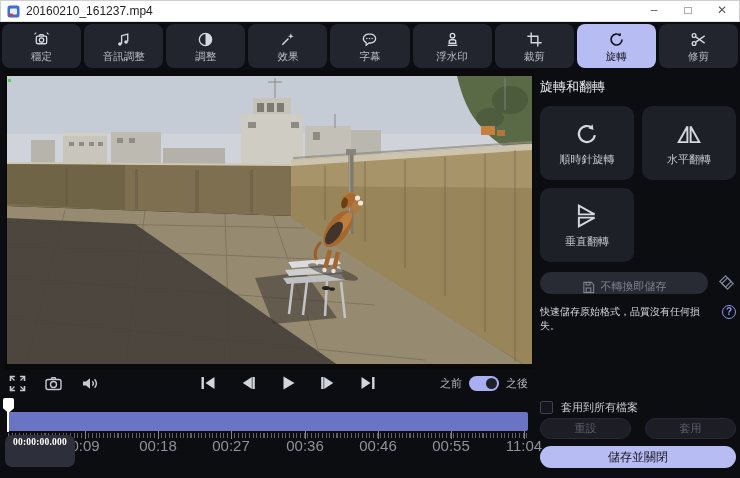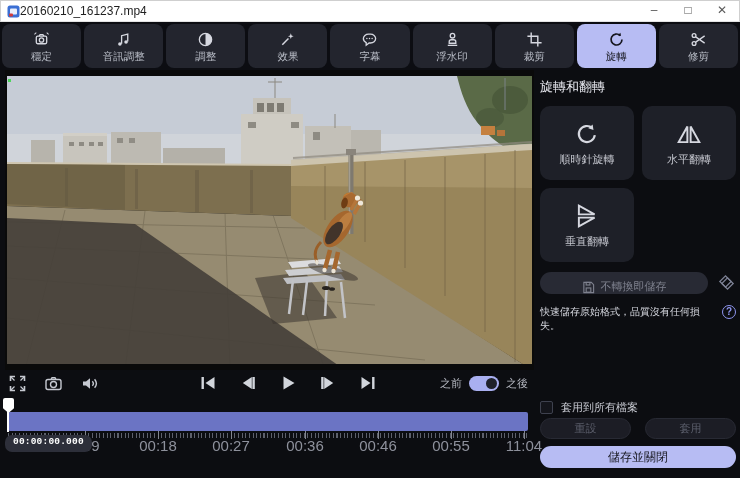--- a/index.html
+++ b/index.html
@@ -4,21 +4,21 @@
 <style>
   * { margin:0; padding:0; box-sizing:border-box; }
   html,body { width:740px; height:478px; overflow:hidden; background:#0c0d11;
               font-family:"Liberation Sans", sans-serif; }
   #app { position:relative; width:740px; height:478px; background:#0c0d11; }
 
   
   .titlebar { position:absolute; top:0; left:0; width:740px; height:22px; background:#ffffff;
               border:1px solid #cfcfcf; border-bottom:1px solid #e3e3e3; display:flex; align-items:center; }
   .app-ico { width:13px; height:13px; margin-left:6px; }
-  .title-text { font-size:12px; color:#1f1f1f; }
+  .title-text { font-size:12px; color:#1f1f1f; margin-left:6px; }
   .tb-spacer { flex:1; }
   .winbtn { width:34px; height:22px; text-align:center; line-height:21px; font-size:12px; color:#5a5a5a; }
 
   
   .toolbar { position:absolute; top:22px; left:0; width:740px; height:48px; background:#0c0d12;
              display:flex; gap:3px; padding:2px; }
   .tab { flex:1; background:#23252e; border-radius:8px; display:flex; flex-direction:column;
          align-items:center; justify-content:center; gap:3px; color:#d6d8e0; cursor:default; }
   .tab svg { width:17px; height:17px; display:block; }
   .tab .lbl { font-size:10.5px; color:#b8bcc6; line-height:1; }
@@ -41,23 +41,23 @@
 
   
   .timeline { position:absolute; left:0; top:396px; width:536px; height:60px; }
   .playhead { position:absolute; left:3px; top:2px; width:11px; height:15px; background:#fff;
               clip-path:polygon(0 0,100% 0,100% 68%,50% 100%,0 68%); border-radius:2px; }
   .ph-line { position:absolute; left:7px; top:14px; width:2px; height:22px; background:#fff; }
   .track { position:absolute; left:8px; top:16px; width:520px; height:19px; background:#6b74c4; border-radius:2px; }
   .ruler { position:absolute; left:8px; top:37px; width:520px; height:5px;
            background:repeating-linear-gradient(90deg,#5d606c 0 1px,transparent 1px 3.65px); }
   .mtick { position:absolute; top:35px; width:1px; height:8px; background:#82858f; }
-  .time-pill { position:absolute; left:5px; top:39px; height:17px; padding:0 8px; background:#2d2f3a;
+  .time-pill { position:absolute; left:5px; top:39px; height:32px; padding:0 8px; background:#2d2f3a;
                border-radius:7px; color:#ffffff; font-size:9.5px; font-weight:bold; line-height:14px;
-               font-family:Liberation Mono, monospace; letter-spacing:.2px; }
+               font-family:Liberation Serif, serif; letter-spacing:.2px; }
   .tlabel { position:absolute; top:41px; font-size:15px; color:#8e919c; transform:translateX(-50%); white-space:nowrap; }
 
   
   .panel { position:absolute; left:540px; top:74px; width:196px; height:404px; }
   .panel-title { font-size:13px; color:#e8e9f0; margin-top:4px; }
   .grid { margin-top:10px; display:grid; grid-template-columns:94px 94px; grid-auto-rows:74px; gap:8px; }
   .pbtn { background:#1e2028; border-radius:10px; display:flex; flex-direction:column; align-items:center;
           justify-content:center; gap:7px; color:#d6d8e0; }
   .pbtn svg { width:26px; height:26px; display:block; }
   .pbtn .lbl { font-size:11px; color:#c6c8d0; line-height:1; }

